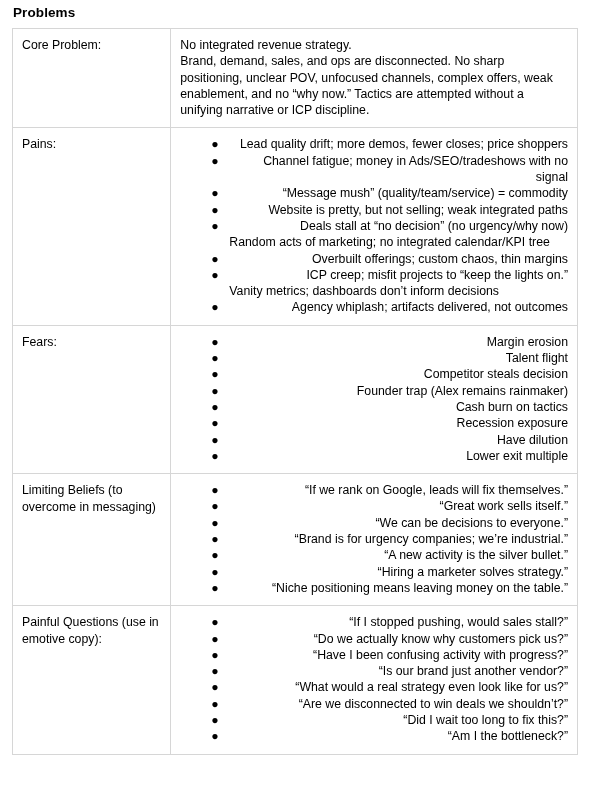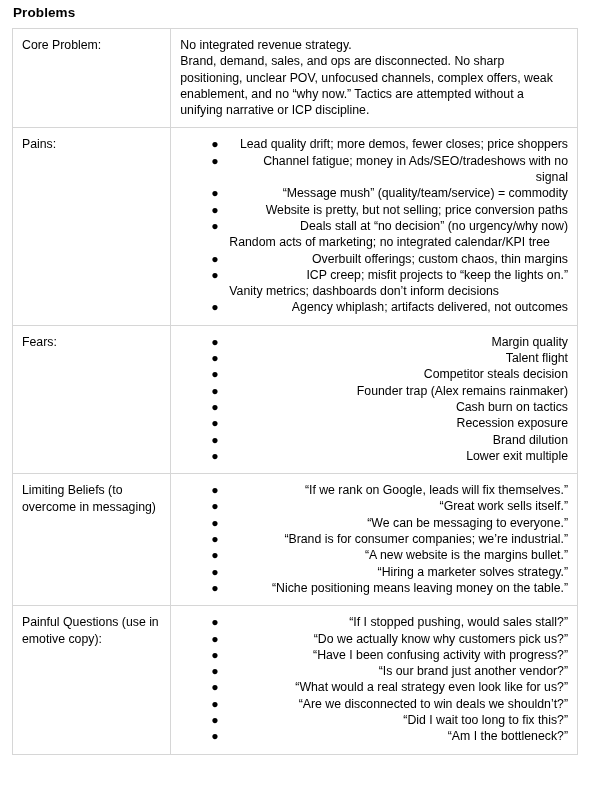--- a/index.html
+++ b/index.html
@@ -154,21 +154,21 @@
               <li>
                 <span class="bullet-dot">●</span>
                 <span class="bullet-text">Channel fatigue; money in Ads/SEO/tradeshows with no signal</span>
               </li>
               <li>
                 <span class="bullet-dot">●</span>
                 <span class="bullet-text">“Message mush” (quality/team/service) = commodity</span>
               </li>
               <li>
                 <span class="bullet-dot">●</span>
-                <span class="bullet-text">Website is pretty, but not selling; price conversion paths</span>
+                <span class="bullet-text">Website is pretty, but not selling; weak integrated paths</span>
               </li>
               <li>
                 <span class="bullet-dot">●</span>
                 <span class="bullet-text">Deals stall at “no decision” (no urgency/why now)</span>
                 <span class="bullet-extra">Random acts of marketing; no integrated calendar/KPI tree</span>
               </li>
               <li>
                 <span class="bullet-dot">●</span>
                 <span class="bullet-text">Overbuilt offerings; custom chaos, thin margins</span>
               </li>
@@ -188,21 +188,21 @@
 
       <tr>
         <td>
           <div class="label-cell">Fears:</div>
         </td>
         <td>
           <div class="content-cell">
             <ul class="bullets">
               <li>
                 <span class="bullet-dot">●</span>
-                <span class="bullet-text">Margin quality</span>
+                <span class="bullet-text">Margin erosion</span>
               </li>
               <li>
                 <span class="bullet-dot">●</span>
                 <span class="bullet-text">Talent flight</span>
               </li>
               <li>
                 <span class="bullet-dot">●</span>
                 <span class="bullet-text">Competitor steals decision</span>
               </li>
               <li>
@@ -212,21 +212,21 @@
               <li>
                 <span class="bullet-dot">●</span>
                 <span class="bullet-text">Cash burn on tactics</span>
               </li>
               <li>
                 <span class="bullet-dot">●</span>
                 <span class="bullet-text">Recession exposure</span>
               </li>
               <li>
                 <span class="bullet-dot">●</span>
-                <span class="bullet-text">Brand dilution</span>
+                <span class="bullet-text">Have dilution</span>
               </li>
               <li>
                 <span class="bullet-dot">●</span>
                 <span class="bullet-text">Lower exit multiple</span>
               </li>
             </ul>
           </div>
         </td>
       </tr>
 
@@ -240,29 +240,29 @@
               <li>
                 <span class="bullet-dot">●</span>
                 <span class="bullet-text">“If we rank on Google, leads will fix themselves.”</span>
               </li>
               <li>
                 <span class="bullet-dot">●</span>
                 <span class="bullet-text">“Great work sells itself.”</span>
               </li>
               <li>
                 <span class="bullet-dot">●</span>
-                <span class="bullet-text">“We can be messaging to everyone.”</span>
-              </li>
-              <li>
-                <span class="bullet-dot">●</span>
-                <span class="bullet-text">“Brand is for consumer companies; we’re industrial.”</span>
-              </li>
-              <li>
-                <span class="bullet-dot">●</span>
-                <span class="bullet-text">“A new website is the margins bullet.”</span>
+                <span class="bullet-text">“We can be decisions to everyone.”</span>
+              </li>
+              <li>
+                <span class="bullet-dot">●</span>
+                <span class="bullet-text">“Brand is for urgency companies; we’re industrial.”</span>
+              </li>
+              <li>
+                <span class="bullet-dot">●</span>
+                <span class="bullet-text">“A new activity is the silver bullet.”</span>
               </li>
               <li>
                 <span class="bullet-dot">●</span>
                 <span class="bullet-text">“Hiring a marketer solves strategy.”</span>
               </li>
               <li>
                 <span class="bullet-dot">●</span>
                 <span class="bullet-text">“Niche positioning means leaving money on the table.”</span>
               </li>
             </ul>

